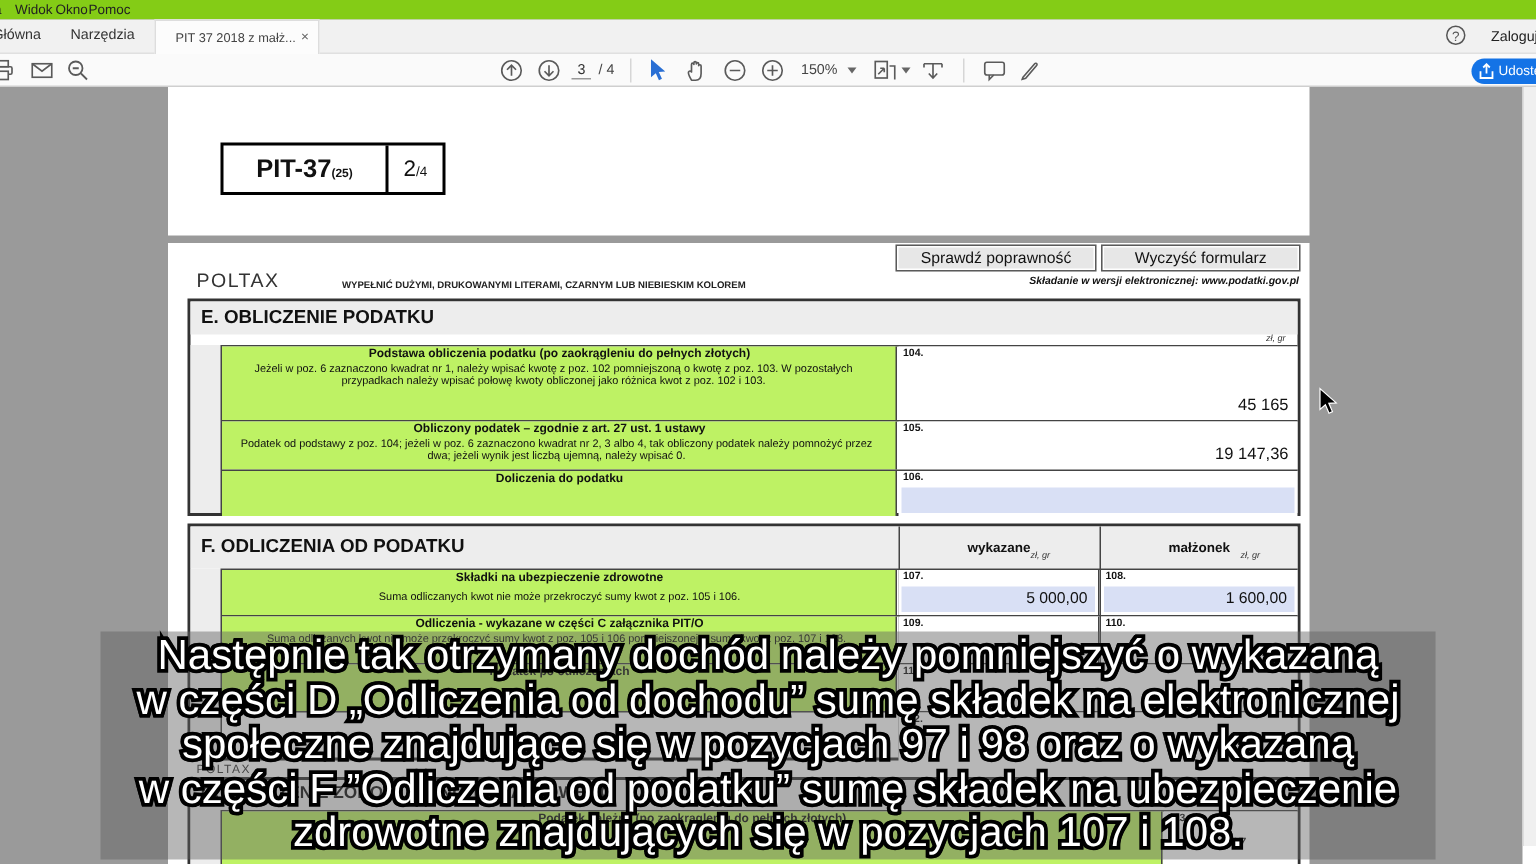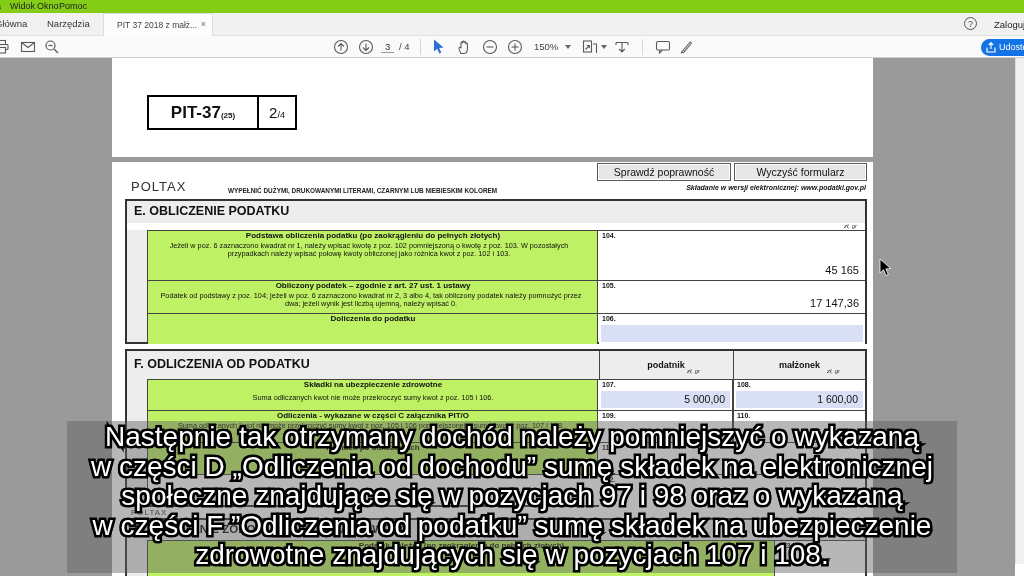--- a/index.html
+++ b/index.html
@@ -243,21 +243,21 @@
         </div>
       </div>
 
       <div class="frow" style="top:79px;height:33px">
         <div class="lblcell" style="width:450px">
           <div class="lt">Obliczony podatek – zgodnie z art. 27 ust. 1 ustawy</div>
           <div class="ld" style="width:436px">Podatek od podstawy z poz. 104; jeżeli w poz. 6 zaznaczono kwadrat nr 2, 3 albo 4, tak obliczony podatek należy pomnożyć przez dwa; jeżeli wynik jest liczbą ujemną, należy wpisać 0.</div>
         </div>
         <div class="valcell" style="left:451px;right:0">
           <span class="vnum">105.</span>
-          <span class="vval">17 147,36</span>
+          <span class="vval">19 147,36</span>
         </div>
       </div>
 
       <div class="frow" style="top:112px;height:31px">
         <div class="lblcell" style="width:450px">
           <div class="lt">Doliczenia do podatku</div>
         </div>
         <div class="valcell" style="left:451px;right:0">
           <span class="vnum">106.</span>
           <div class="vinput">
@@ -265,21 +265,21 @@
             </div>
         </div>
       </div>
     </div>
 
     <div class="secbox" style="top:187px;height:158px">
       <div style="position:absolute;left:0;right:0;top:0;height:28px;background:#ededed;"></div>
       <div class="sec-title" style="top:6px">F. ODLICZENIA OD PODATKU</div>
       <div class="coldiv" style="left:472px"></div>
       <div class="coldiv" style="left:606px"></div>
-      <div class="colhead" style="left:472px;width:134px;top:9px">podatnik</div>
+      <div class="colhead" style="left:472px;width:134px;top:9px">wykazane</div>
       <div class="zlgr" style="left:560px;top:17px">zł,   gr</div>
       <div class="colhead" style="left:606px;width:133px;top:9px">małżonek</div>
       <div class="zlgr" style="left:700px;top:17px">zł,   gr</div>
       <div class="gutter" style="top:28px"></div>
 
       <div class="frow" style="top:28px;height:31px">
         <div class="lblcell" style="width:450px">
           <div class="lt">Składki na ubezpieczenie zdrowotne</div>
           <div class="ld" style="margin-top:4px">Suma odliczanych kwot nie może przekroczyć sumy kwot z poz. 105 i 106.</div>
         </div>

